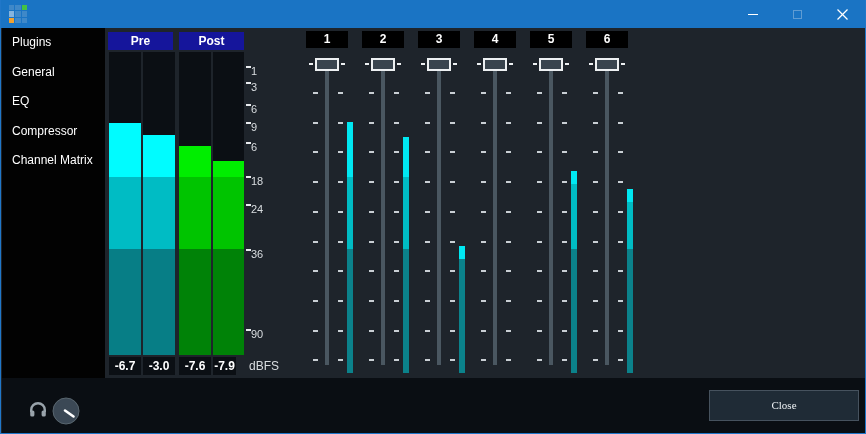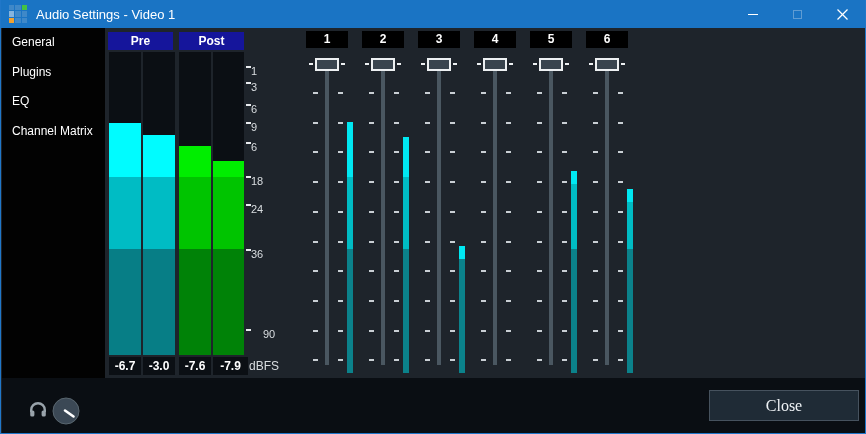--- a/index.html
+++ b/index.html
@@ -45,58 +45,58 @@
   .fader-track { position:absolute; left:26px; top:42px; width:4px; height:295px; background:#4A5761; }
   .fader .tick { position:absolute; width:5px; height:2px; background:#C9CFD4; }
   .fader .hdash { position:absolute; width:4px; height:2px; background:#EDF0F2; top:35px; }
   .fader .seg { position:absolute; left:48px; width:6px; }
   
   .footer { position:absolute; left:1px; top:378px; width:864px; height:55px; background:#0A0E13; }
   .hp-icon { position:absolute; left:27px; top:399px; width:20px; height:20px; }
   .knob { position:absolute; left:51px; top:397px; width:28px; height:28px; }
   .close-btn { position:absolute; left:708px; top:390px; width:150px; height:31px;
     background:#1F2B36; border:1px solid #46525E; color:#EEF2F5;
-    font-family:"Liberation Serif", serif; font-size:16px; text-align:center; line-height:29px; cursor:default; }
+    font-family:"Liberation Serif", serif; font-size:11px; text-align:center; line-height:29px; cursor:default; }
 </style>
 </head>
 <body>
 
 <div class="window">
 
   <div class="titlebar">
     <div class="app-icon">
       <span></span>
         <span></span>
         <span class="c-green"></span>
       <span class="c-light"></span>
         <span></span>
         <span></span>
       <span class="c-orange"></span>
         <span></span>
         <span></span>
     </div>
-    <div class="title-text">Audio Settings - Video 1</div>
     <div class="tb-btn tb-min">
         <div class="glyph-min"></div>
       </div>
     <div class="tb-btn tb-max">
         <div class="glyph-max"></div>
       </div>
     <div class="tb-btn tb-close">
       <svg width="11" height="11" viewBox="0 0 11 11">
         <line x1="0.5" y1="0.5" x2="10.5" y2="10.5" stroke="#FFFFFF" stroke-width="1.3"></line>
         <line x1="10.5" y1="0.5" x2="0.5" y2="10.5" stroke="#FFFFFF" stroke-width="1.3"></line>
       </svg>
     </div>
   </div>
 
   <div class="sidebar">
+    <div class="side-item">Plugins</div>
     <div class="side-item">General</div>
-    <div class="side-item">Plugins</div>
     <div class="side-item">EQ</div>
+    <div class="side-item">Compressor</div>
     <div class="side-item">Channel Matrix</div>
   </div>
 
   <div class="pan-header" style="left:107px">Pre</div>
   <div class="pan-header" style="left:178px">Post</div>
 
   <div class="meter-col" style="left:108px;width:32px">
       <div class="seg" style="top: 71px; height: 54px; background: rgb(0, 252, 255);"></div>
       <div class="seg" style="top: 125px; height: 72px; background: rgb(0, 188, 196);"></div>
       <div class="seg" style="top: 197px; height: 106px; background: rgb(7, 126, 134);"></div>
@@ -128,27 +128,27 @@
       <div class="scale-num" style="top: 121px;">9</div>
       <div class="scale-tick" style="top: 142px;"></div>
       <div class="scale-num" style="top: 141px;">6</div>
       <div class="scale-tick" style="top: 176px;"></div>
       <div class="scale-num" style="top: 175px;">18</div>
       <div class="scale-tick" style="top: 204px;"></div>
       <div class="scale-num" style="top: 203px;">24</div>
       <div class="scale-tick" style="top: 249px;"></div>
       <div class="scale-num" style="top: 248px;">36</div>
       <div class="scale-tick" style="top: 329px;"></div>
-      <div class="scale-num" style="top: 328px; margin-left: 12px;">90</div>
+      <div class="scale-num" style="top: 328px;">90</div>
     </div>
 
   <div class="value-box" style="left:108px;width:32px">-6.7</div>
   <div class="value-box" style="left:142px;width:32px">-3.0</div>
   <div class="value-box" style="left:178px;width:32px">-7.6</div>
-  <div class="value-box" style="left:212px;width:35px">-7.9</div>
+  <div class="value-box" style="left:212px;width:23px">-7.9</div>
   <div class="dbfs-label">dBFS</div>
 
   <div class="fader" style="left:298px">
     <div class="fader-header">1</div>
     <div class="fader-track"></div>
     <div class="fader-handle"></div>
   <div class="hdash" style="left: 10px;"></div>
       <div class="hdash" style="left: 42px;"></div>
       <div class="tick" style="left: 14px; top: 64px;"></div>
       <div class="tick" style="left: 39px; top: 64px;"></div>

